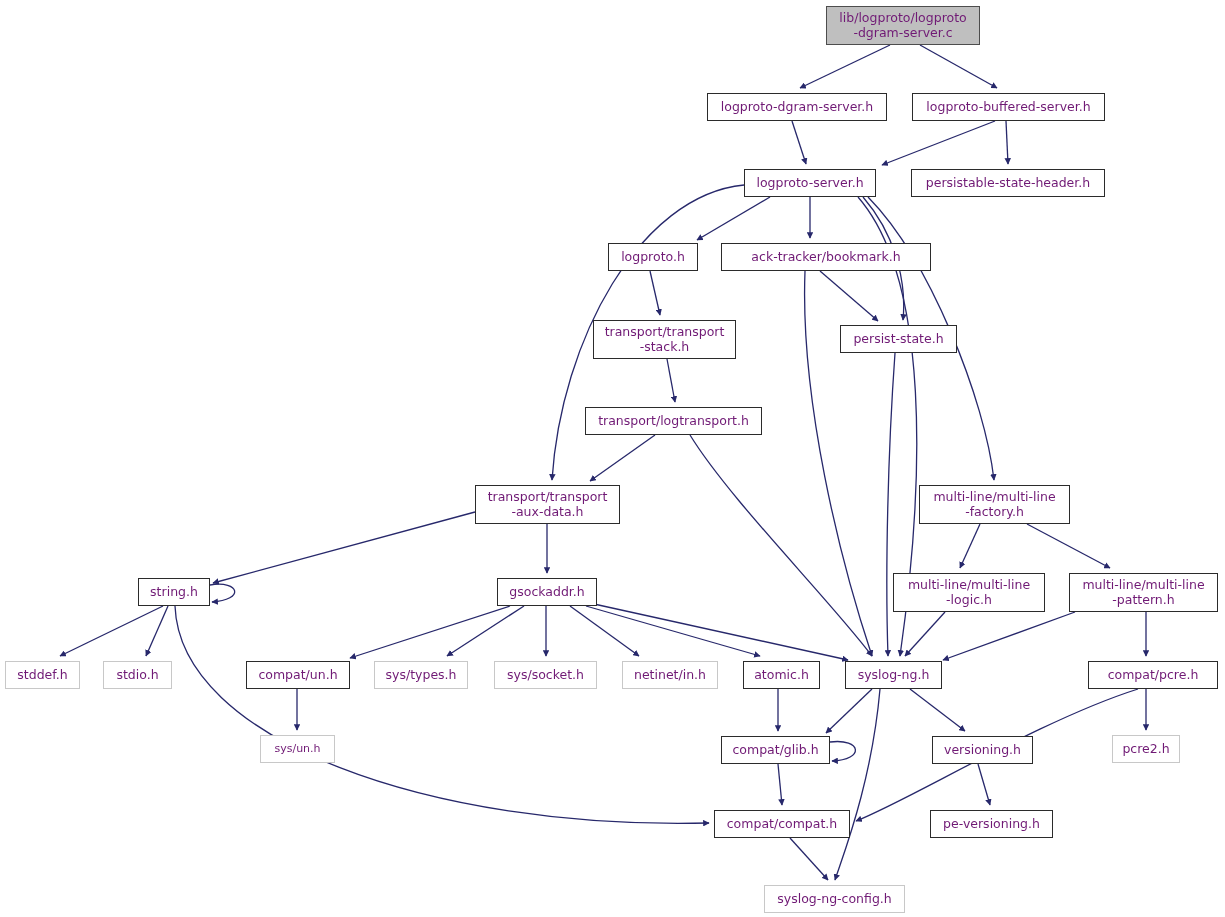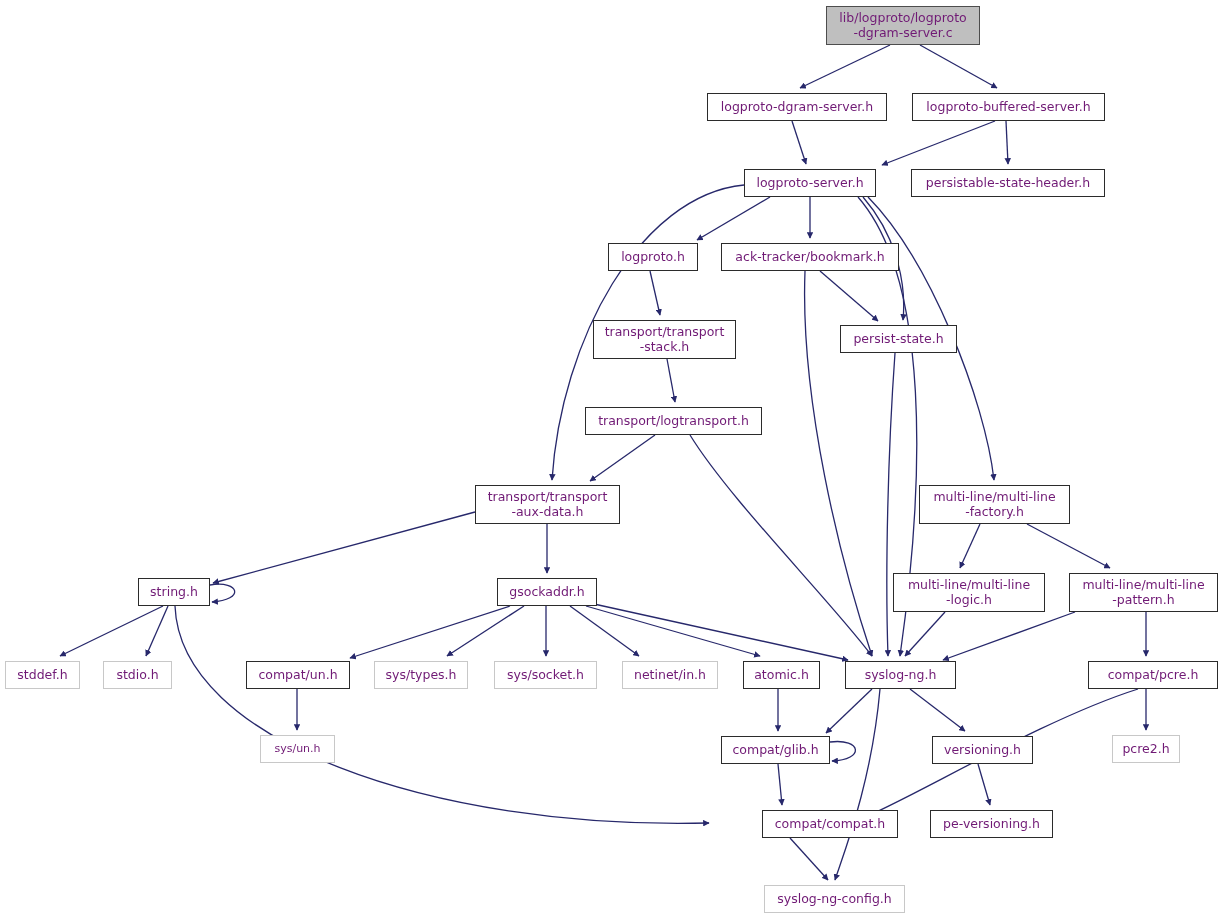--- a/index.html
+++ b/index.html
@@ -107,21 +107,21 @@
   </svg>
 
   <div id="node-layer">
       <div class="node root" style="left: 826px; top: 6px; width: 154px; height: 39px; font-size: 12.5px;"><span>lib/logproto/logproto
 -dgram-server.c</span></div>
       <div class="node strong" style="left: 707px; top: 93px; width: 180px; height: 28px; font-size: 12.5px;"><span>logproto-dgram-server.h</span></div>
       <div class="node strong" style="left: 912px; top: 93px; width: 193px; height: 28px; font-size: 12.5px;"><span>logproto-buffered-server.h</span></div>
       <div class="node strong" style="left: 744px; top: 169px; width: 132px; height: 28px; font-size: 12.5px;"><span>logproto-server.h</span></div>
       <div class="node strong" style="left: 911px; top: 169px; width: 194px; height: 28px; font-size: 12.5px;"><span>persistable-state-header.h</span></div>
       <div class="node strong" style="left: 608px; top: 243px; width: 90px; height: 28px; font-size: 12.5px;"><span>logproto.h</span></div>
-      <div class="node strong" style="left: 721px; top: 243px; width: 178px; height: 28px; font-size: 12.5px;"><span>ack-tracker/bookmark.h</span></div>
+      <div class="node strong" style="left: 721px; top: 243px; width: 210px; height: 28px; font-size: 12.5px;"><span>ack-tracker/bookmark.h</span></div>
       <div class="node strong" style="left: 593px; top: 320px; width: 143px; height: 39px; font-size: 12.5px;"><span>transport/transport
 -stack.h</span></div>
       <div class="node strong" style="left: 840px; top: 325px; width: 117px; height: 28px; font-size: 12.5px;"><span>persist-state.h</span></div>
       <div class="node strong" style="left: 585px; top: 407px; width: 177px; height: 28px; font-size: 12.5px;"><span>transport/logtransport.h</span></div>
       <div class="node strong" style="left: 475px; top: 485px; width: 145px; height: 39px; font-size: 12.5px;"><span>transport/transport
 -aux-data.h</span></div>
       <div class="node strong" style="left: 919px; top: 485px; width: 151px; height: 39px; font-size: 12.5px;"><span>multi-line/multi-line
 -factory.h</span></div>
       <div class="node strong" style="left: 138px; top: 578px; width: 72px; height: 28px; font-size: 12.5px;"><span>string.h</span></div>
       <div class="node strong" style="left: 497px; top: 578px; width: 100px; height: 28px; font-size: 12.5px;"><span>gsockaddr.h</span></div>
@@ -129,24 +129,24 @@
 -logic.h</span></div>
       <div class="node strong" style="left: 1069px; top: 573px; width: 149px; height: 39px; font-size: 12.5px;"><span>multi-line/multi-line
 -pattern.h</span></div>
       <div class="node weak" style="left: 5px; top: 661px; width: 75px; height: 28px; font-size: 12.5px;"><span>stddef.h</span></div>
       <div class="node weak" style="left: 103px; top: 661px; width: 69px; height: 28px; font-size: 12.5px;"><span>stdio.h</span></div>
       <div class="node strong" style="left: 246px; top: 661px; width: 104px; height: 28px; font-size: 12.5px;"><span>compat/un.h</span></div>
       <div class="node weak" style="left: 374px; top: 661px; width: 94px; height: 28px; font-size: 12.5px;"><span>sys/types.h</span></div>
       <div class="node weak" style="left: 494px; top: 661px; width: 103px; height: 28px; font-size: 12.5px;"><span>sys/socket.h</span></div>
       <div class="node weak" style="left: 622px; top: 661px; width: 96px; height: 28px; font-size: 12.5px;"><span>netinet/in.h</span></div>
       <div class="node strong" style="left: 743px; top: 661px; width: 77px; height: 28px; font-size: 12.5px;"><span>atomic.h</span></div>
-      <div class="node strong" style="left: 845px; top: 661px; width: 111px; height: 28px; font-size: 12.5px;"><span>syslog-ng.h</span></div>
+      <div class="node strong" style="left: 845px; top: 661px; width: 97px; height: 28px; font-size: 12.5px;"><span>syslog-ng.h</span></div>
       <div class="node strong" style="left: 1088px; top: 661px; width: 130px; height: 28px; font-size: 12.5px;"><span>compat/pcre.h</span></div>
       <div class="node weak" style="left: 260px; top: 735px; width: 75px; height: 28px; font-size: 11px;"><span>sys/un.h</span></div>
       <div class="node strong" style="left: 721px; top: 736px; width: 109px; height: 28px; font-size: 12.5px;"><span>compat/glib.h</span></div>
       <div class="node strong" style="left: 932px; top: 736px; width: 101px; height: 28px; font-size: 12.5px;"><span>versioning.h</span></div>
       <div class="node weak" style="left: 1112px; top: 735px; width: 68px; height: 28px; font-size: 12.5px;"><span>pcre2.h</span></div>
-      <div class="node strong" style="left: 714px; top: 810px; width: 136px; height: 28px; font-size: 12.5px; margin-left: 48px;"><span>compat/compat.h</span></div>
+      <div class="node strong" style="left: 714px; top: 810px; width: 136px; height: 28px; font-size: 12.5px;"><span>compat/compat.h</span></div>
       <div class="node strong" style="left: 930px; top: 810px; width: 123px; height: 28px; font-size: 12.5px;"><span>pe-versioning.h</span></div>
       <div class="node weak" style="left: 764px; top: 885px; width: 141px; height: 28px; font-size: 12.5px;"><span>syslog-ng-config.h</span></div>
     </div>
 
 </div>
 
 </body></html>

